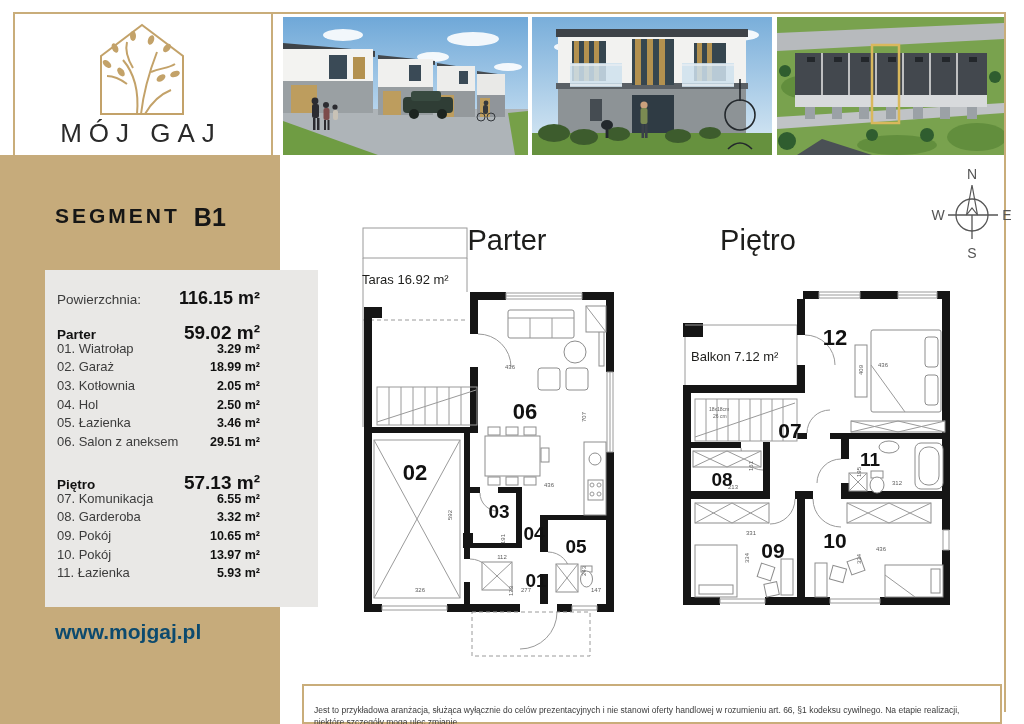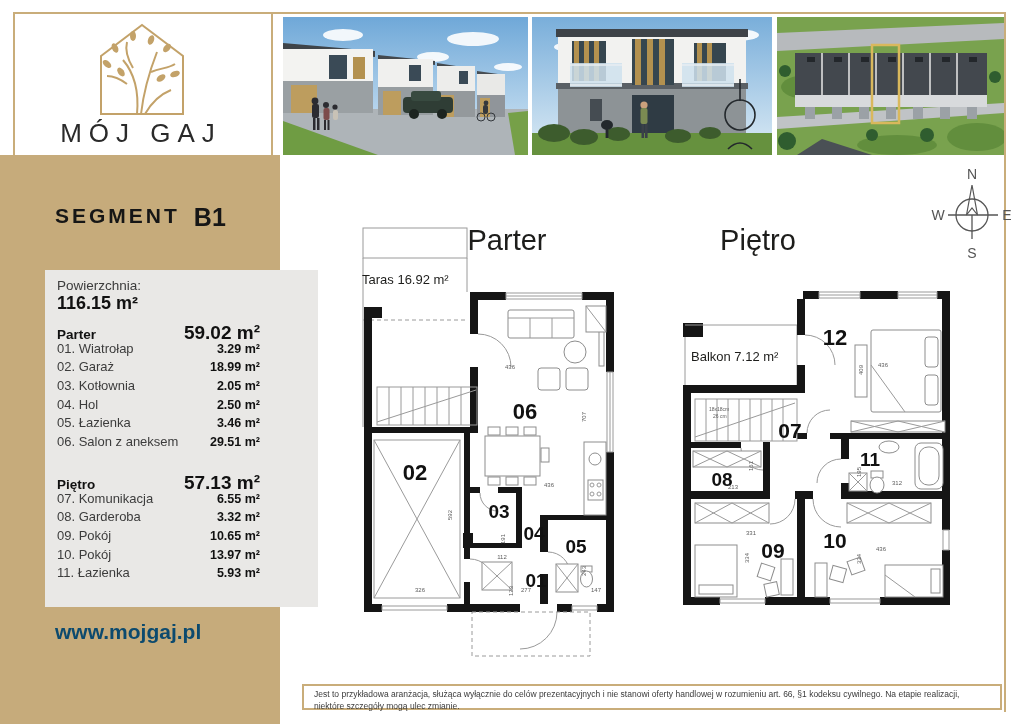--- a/index.html
+++ b/index.html
@@ -15,21 +15,21 @@
   .photo{top:17px;height:138px;overflow:hidden;background:#9db8cc;}
   .photo svg{display:block;}
   
   .tan-band{left:0;top:155px;width:280px;height:569px;background:#c6ab7b;}
   .segment-row{position:absolute;left:55px;top:48px;white-space:nowrap;}
   .segment-word{font-size:21px;font-weight:700;letter-spacing:3px;color:#161616;}
   .segment-num{font-size:25px;font-weight:800;margin-left:14px;color:#161616;vertical-align:-3px;}
   .website{position:absolute;left:55px;top:465px;font-size:21px;font-weight:700;color:#0c4a6e;text-decoration:none;}
   
   .list-panel{left:45px;top:270px;width:273px;height:337px;background:#e9e8e6;}
-  .summary{position:absolute;left:12px;top:8px;width:203px;display:flex;justify-content:space-between;align-items:baseline;flex-direction:column;}
+  .summary{position:absolute;left:12px;top:18px;width:203px;display:flex;justify-content:space-between;align-items:baseline;}
   .summary .lab{font-size:13.5px;color:#3c3c3c;}
   .summary .val{font-size:18px;font-weight:800;color:#111;}
   .rows{position:absolute;left:12px;top:52px;width:203px;}
   .row{display:flex;justify-content:space-between;align-items:baseline;height:18.7px;font-size:13px;}
   .row .nm{color:#3c3c3c;}
   .row .ar{font-weight:800;color:#111;font-size:12.5px;}
   .row.head .nm{font-weight:800;color:#111;font-size:13.5px;}
   .row.head .ar{font-size:19px;}
   .spacer{height:19px;}
   
@@ -37,21 +37,21 @@
   svg text.room{font-family:"Liberation Sans",sans-serif;font-weight:800;fill:#111;}
   svg text.lbl{font-family:"Liberation Sans",sans-serif;font-size:13px;fill:#1d1d1b;}
   svg text.dim{font-family:"Liberation Sans",sans-serif;font-size:6px;fill:#5c5c5c;}
   svg text.tiny{font-family:"Liberation Sans",sans-serif;font-size:5px;fill:#5c5c5c;}
   svg .wall{fill:#151515;}
   svg .thin{stroke:#9a9a9a;stroke-width:1;fill:none;}
   svg .dash{stroke-dasharray:4 3;}
   svg .furn{stroke:#8d8d8d;stroke-width:1;fill:#fff;}
   
   .disclaimer{left:302px;top:684px;width:700px;height:26px;border:2px solid #c9ad7a;background:#fff;
-              font-size:8.5px;line-height:1.45;color:#3a3a3a;padding:2px 10px;box-sizing:border-box;}
+              font-size:8.5px;line-height:1.45;color:#3a3a3a;padding:18px 10px;box-sizing:border-box;}
   
   .compass text{font-family:"Liberation Sans",sans-serif;font-size:14px;fill:#555;}
 </style>
 </head>
 <body>
 
 <div class="page">
 
   <div class="abs gold-frame"></div>
 

